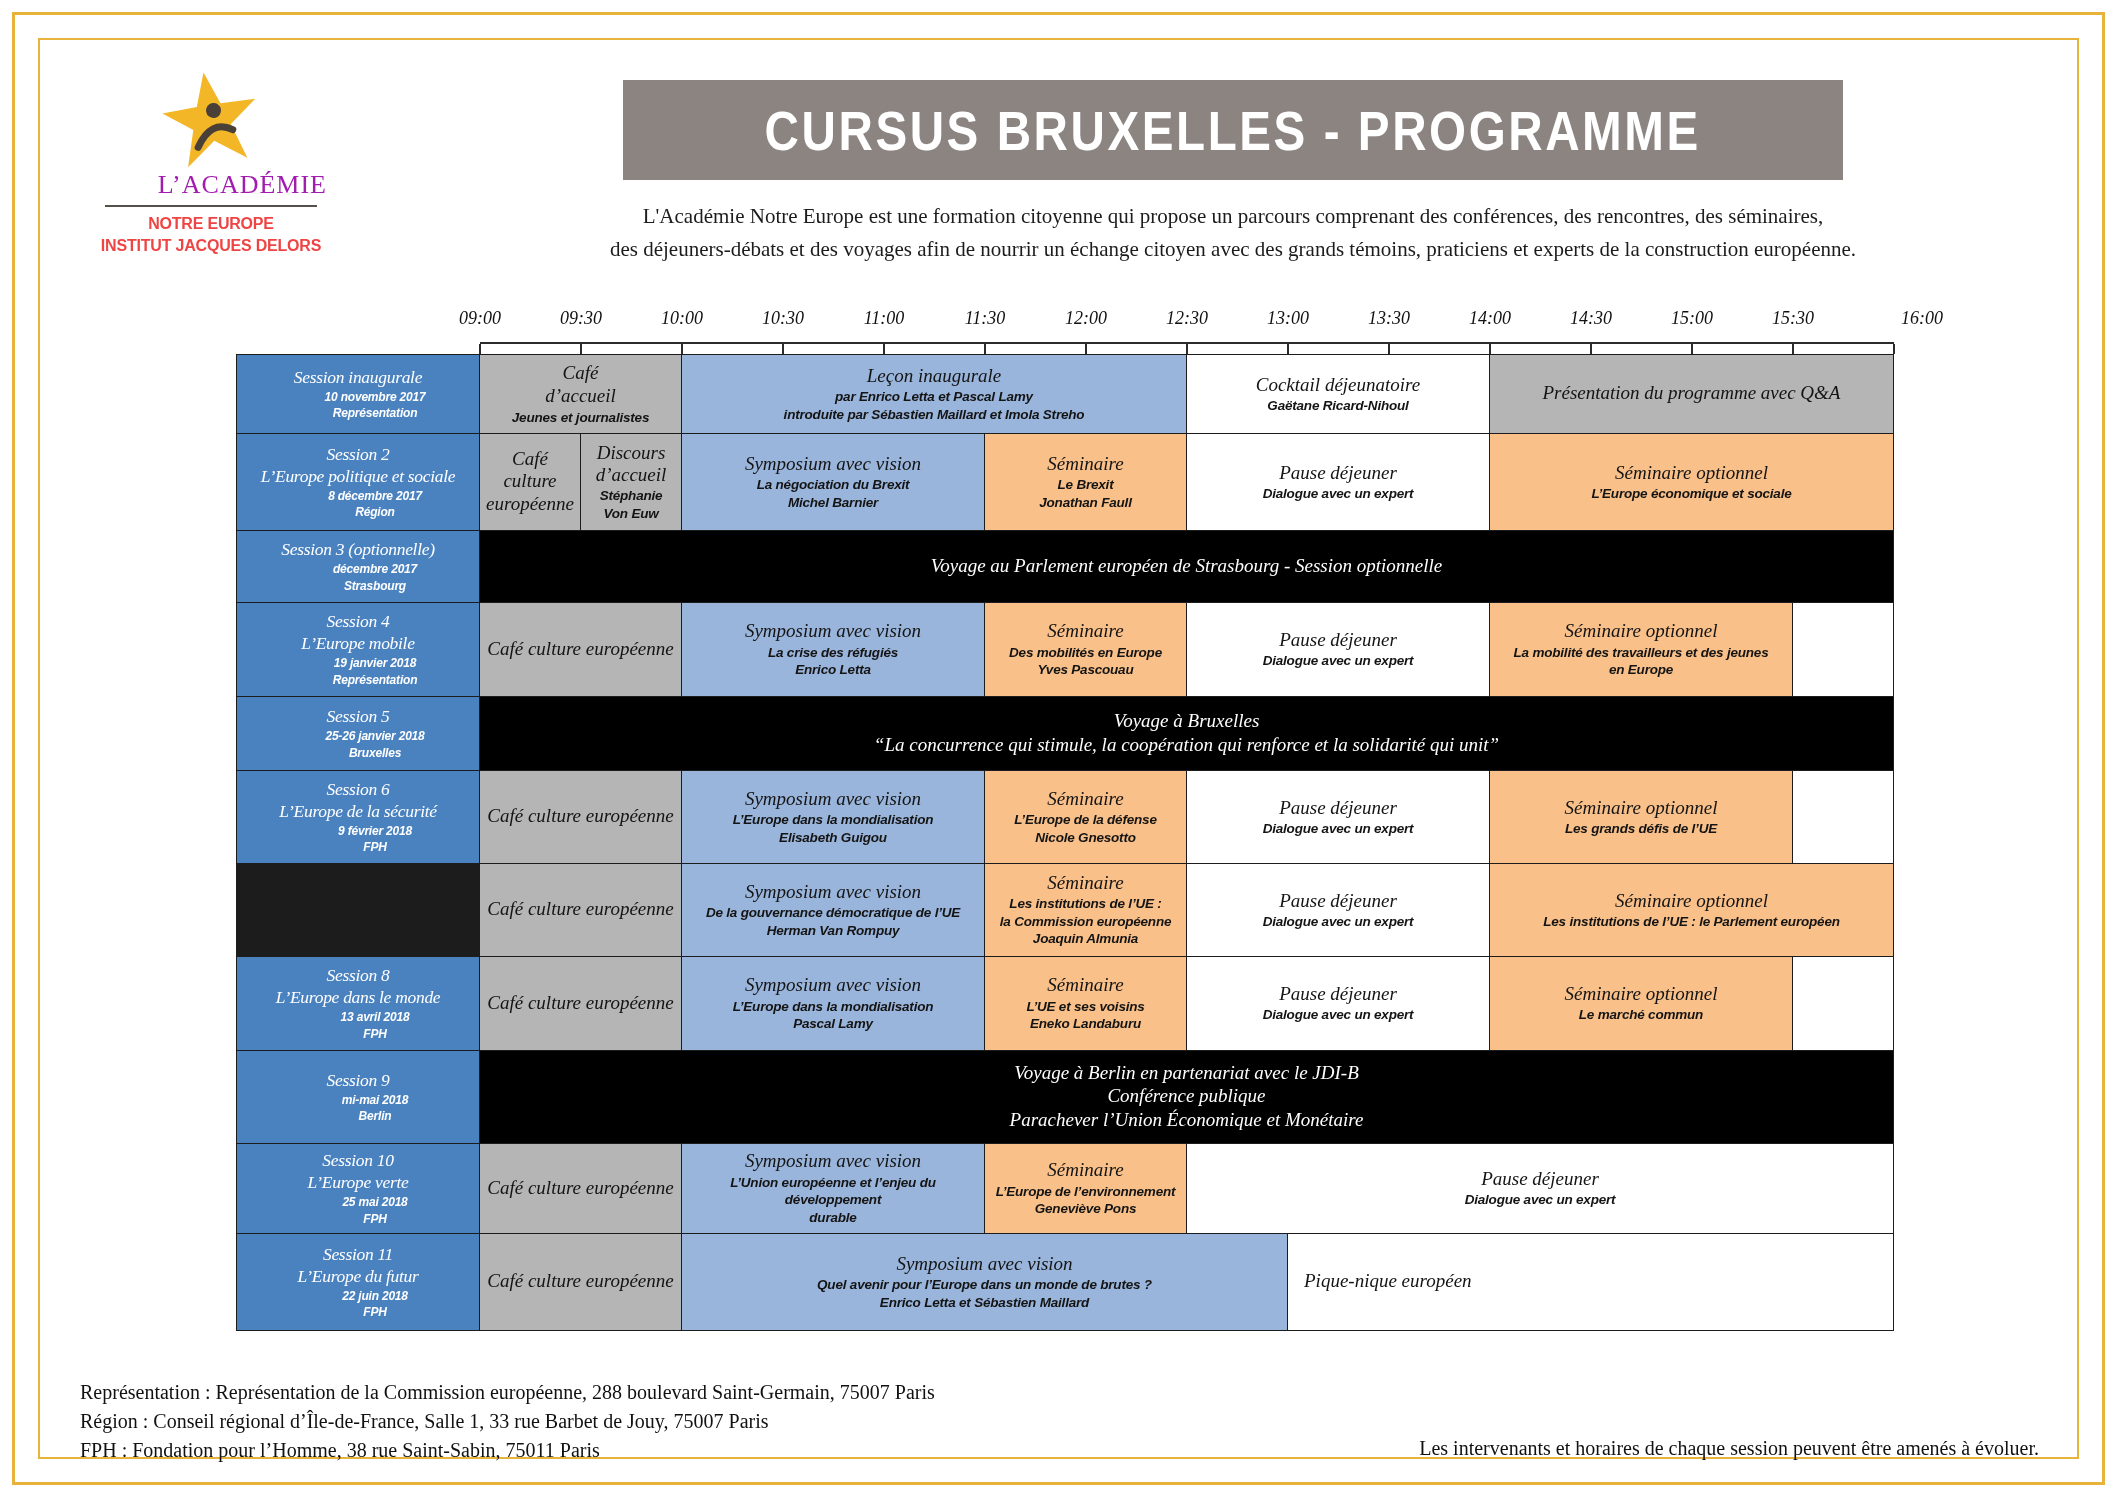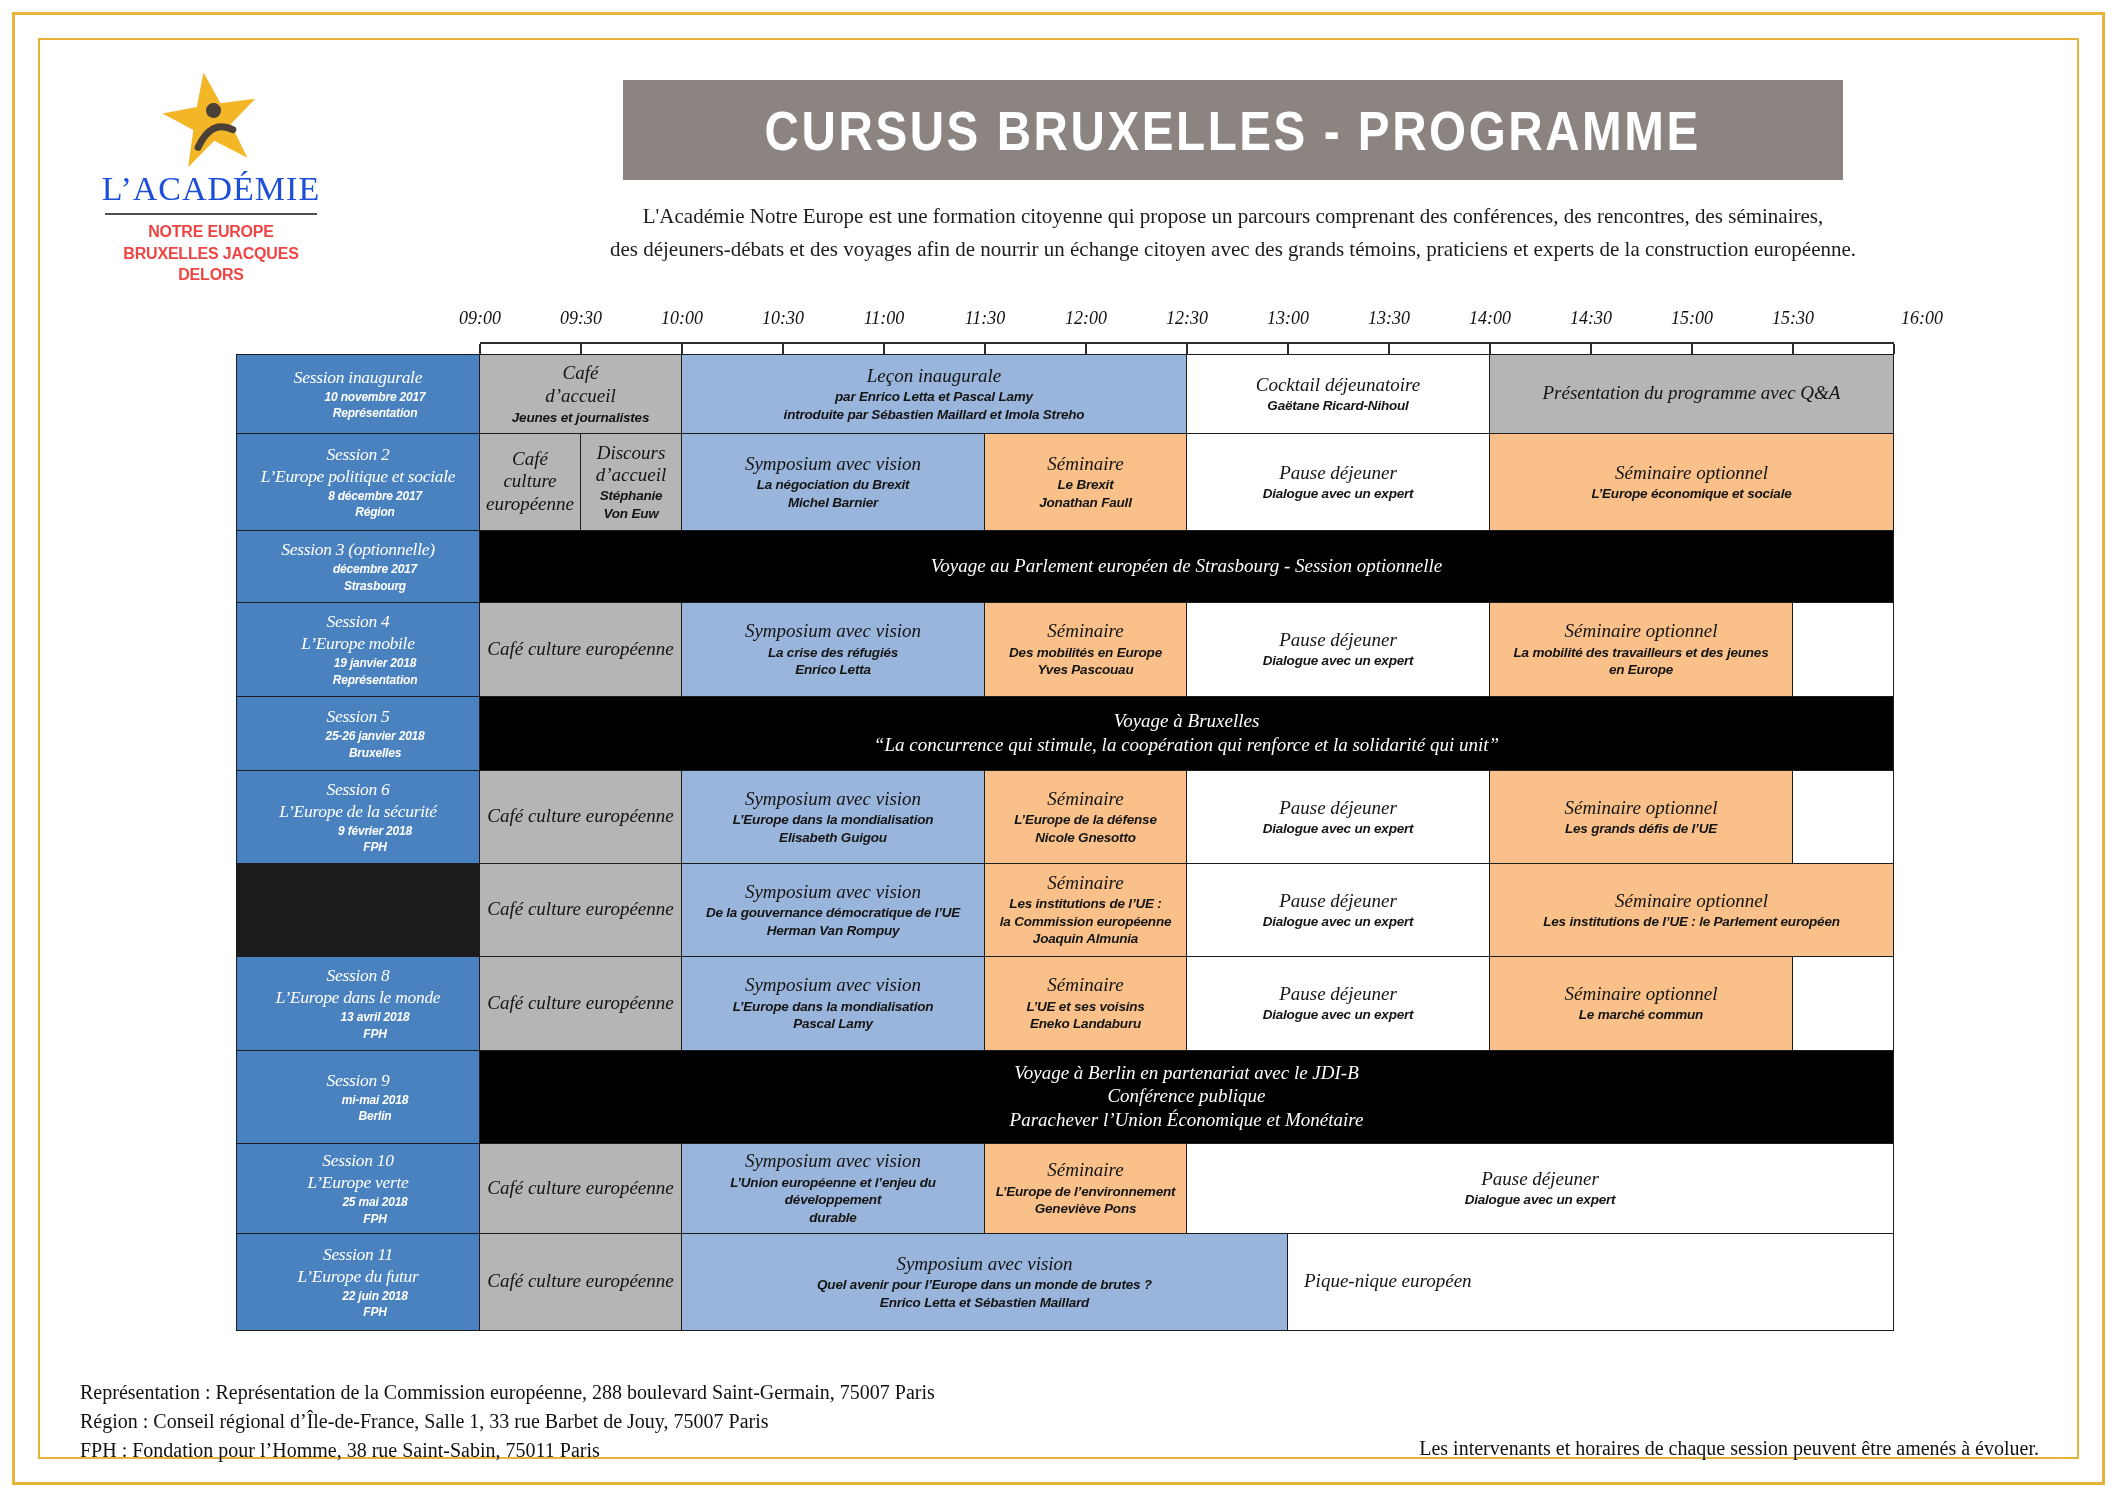--- a/index.html
+++ b/index.html
@@ -5,21 +5,21 @@
   html,body{margin:0;padding:0;background:#ffffff;}
   .page{position:relative;width:2117px;height:1497px;background:#ffffff;overflow:hidden;
         font-family:"Liberation Serif",serif;color:#111;}
   .frame{position:absolute;pointer-events:none;}
   .frame-outer{inset:12px;border:3px solid #e8b33b;}
   .frame-inner{inset:38px;border:2px solid #e8b33b;}
 
   
   .logo{position:absolute;left:95px;top:72px;width:232px;text-align:center;}
   .logo-star{width:100px;height:96px;display:block;margin:0 auto;}
-  .logo-name{font-family:"Liberation Serif",serif;font-size:34px;letter-spacing:1px;color:#1d4ed8;margin-top:2px;white-space:nowrap;}
+  .logo-name{font-family:"Liberation Serif",serif;font-size:26px;letter-spacing:1px;color:#a21caf;margin-top:2px;white-space:nowrap;text-align:right;}
   .logo-rule{border-top:2px solid #55504a;margin:5px 10px 6px 10px;}
   .logo-sub{font-family:"Liberation Sans",sans-serif;font-weight:700;font-size:16px;line-height:1.35;color:#ef4444;letter-spacing:-0.2px;}
 
   
   .title-bar{position:absolute;left:623px;top:80px;width:1220px;height:100px;background:#8b8480;
              display:flex;align-items:center;justify-content:center;}
   .title-bar h1{margin:0;font-family:"Liberation Sans",sans-serif;font-weight:700;font-size:56px;
                 color:#ffffff;letter-spacing:3px;transform:scaleX(0.85);white-space:nowrap;}
 
   .subtitle{position:absolute;left:403px;top:200px;width:1660px;text-align:center;
@@ -65,21 +65,21 @@
     <svg class="logo-star" viewBox="0 0 100 96" aria-hidden="true">
       <g transform="rotate(-9 50 48)">
         <polygon points="50,0 62,33 97,34 69,55 80,91 50,69 20,91 31,55 3,34 38,33" fill="#f2b626"></polygon>
         <circle cx="54" cy="39" r="7.5" fill="#4a4038"></circle>
         <path d="M33,73 Q50,47 70,61" stroke="#4a4038" stroke-width="7" fill="none" stroke-linecap="round"></path>
       </g>
     </svg>
     <div class="logo-name">L’ACADÉMIE</div>
     <div class="logo-rule"></div>
     <div class="logo-sub">NOTRE EUROPE</div>
-    <div class="logo-sub">BRUXELLES JACQUES DELORS</div>
+    <div class="logo-sub">INSTITUT JACQUES DELORS</div>
   </div>
 
   <div class="title-bar">
     <h1>CURSUS BRUXELLES - PROGRAMME</h1>
   </div>
 
   <div class="subtitle">L'Académie Notre Europe est une formation citoyenne qui propose un parcours comprenant des conférences, des rencontres, des séminaires,<br>des déjeuners-débats et des voyages afin de nourrir un échange citoyen avec des grands témoins, praticiens et experts de la construction européenne.</div>
 
   <div class="schedule">
     <div class="time-axis">

